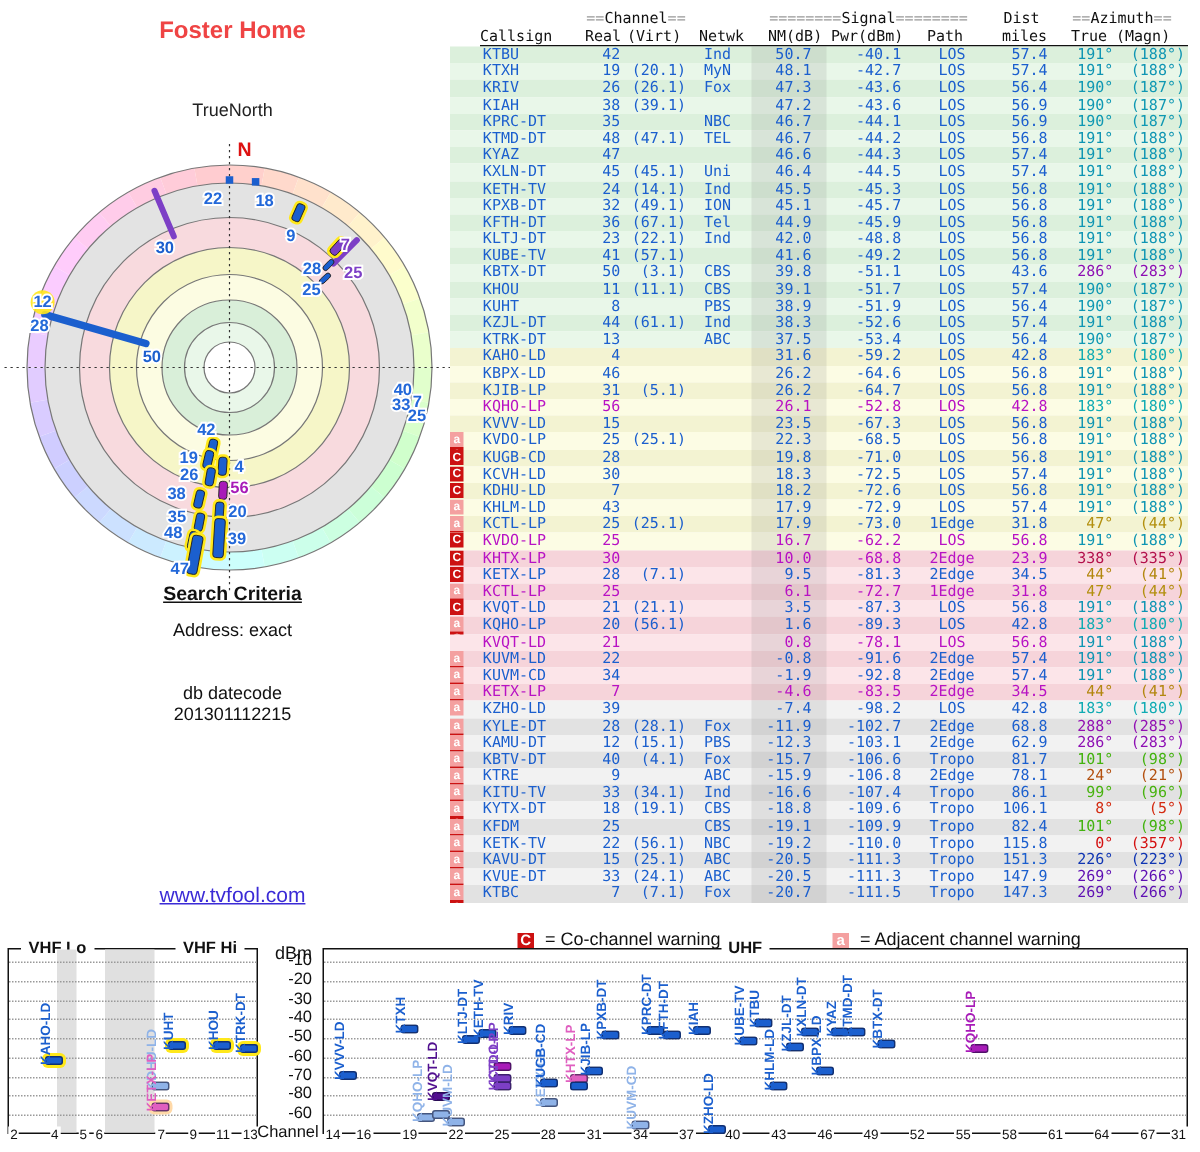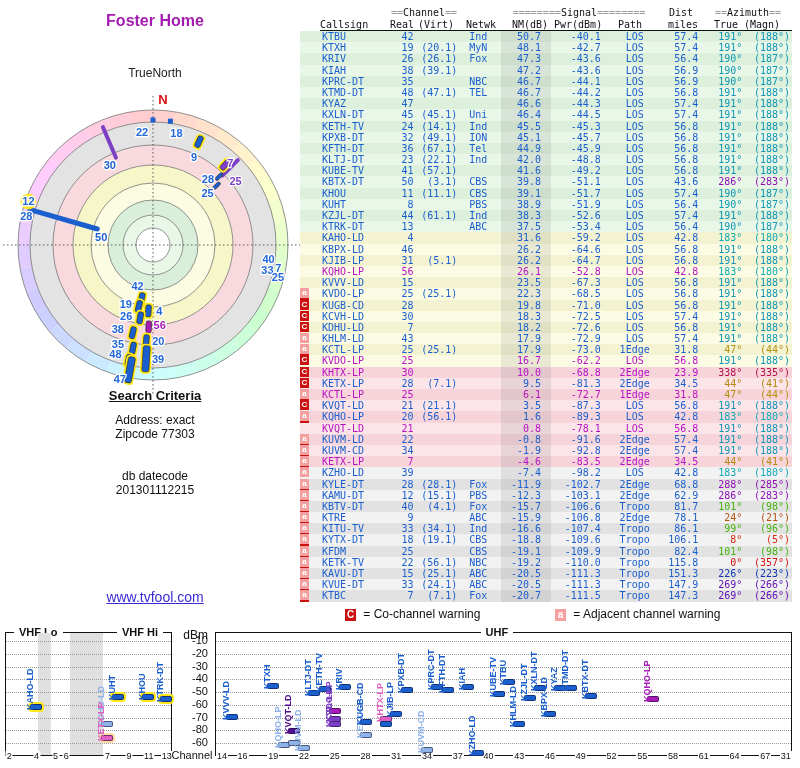--- a/index.html
+++ b/index.html
@@ -1,21 +1,21 @@
 <!DOCTYPE html>
 <html><head>
 <meta charset="utf-8">
 <style>
   html,body{margin:0;padding:0;background:#fff;}
   #page{position:relative;width:800px;height:768px;background:#fff;overflow:hidden;
         font-family:"Liberation Sans","DejaVu Sans",sans-serif;}
 
   
   #titles{position:absolute;left:0;top:8px;width:310px;text-align:center;}
-  .title-line{font-weight:bold;font-size:16px;color:#a21caf;line-height:26px;}
+  .title-line{font-weight:bold;font-size:16px;color:#ef4444;line-height:26px;}
   #truenorth{position:absolute;left:0;top:66px;width:310px;text-align:center;
              font-size:12px;color:#222;}
   #polar-svg{position:absolute;left:0;top:78px;}
 
   
   #criteria{position:absolute;left:0;top:388px;width:310px;text-align:center;color:#111;}
   #criteria .head{font-weight:bold;font-size:13px;text-decoration:underline;margin-bottom:10px;}
   #criteria .line{font-size:12px;line-height:14px;}
   #criteria .gap{height:28px;}
   #sitelink{position:absolute;left:0;top:588px;width:310px;text-align:center;}
@@ -45,21 +45,21 @@
   .c-azm{width:50px;text-align:right;padding-right:2px;box-sizing:border-box;}
   .bg-g-e{background:#dcf0dc;} .bg-g-o{background:#e9f7e9;}
   .bg-y-e{background:#f3f3d2;} .bg-y-o{background:#fcfce4;}
   .bg-p-e{background:#f6d4da;} .bg-p-o{background:#fce5e9;}
   .bg-gr-e{background:#e2e2e2;} .bg-gr-o{background:#f2f2f2;}
   .wbox{display:inline-block;width:9px;height:10px;line-height:10px;text-align:center;
         color:#fff;font-weight:bold;font-size:8px;font-family:"Liberation Sans",sans-serif;}
 
   
   #legend{position:absolute;left:335px;top:607px;width:460px;font-size:12px;color:#111;}
-  #legend .item{position:absolute;top:0;white-space:nowrap;}
+  #legend .item{position:absolute;top:12px;white-space:nowrap;}
   #legend .sym{display:inline-block;width:11px;height:12px;line-height:12px;text-align:center;
                color:#fff;font-weight:bold;font-size:10px;margin-right:4px;}
 
   
   #spectrum{position:absolute;left:0;top:628px;width:800px;height:140px;}
   .panel{position:absolute;top:4px;height:124px;border:1.5px solid #111;box-sizing:border-box;background:#fff;}
   #vhf-panel{left:5px;width:167px;}
   #uhf-panel{left:215px;width:577px;}
   .band-label{position:absolute;top:-7px;background:#fff;font-weight:bold;font-size:11px;
               color:#111;padding:0 5px;}
@@ -201,21 +201,20 @@
       <rect x="125.71642048350444" y="276.4214168865891" width="5.5" height="12" rx="2" fill="#1b5fce" stroke="#222" stroke-width="0.6" transform="rotate(192 128.46642048350444 282.4214168865891)"></rect>
       <text x="115.46642048350444" y="280.4214168865891" fill="#2368d9" font-size="11" font-weight="bold" text-anchor="middle" stroke="#fff" stroke-width="2.5" paint-order="stroke">48</text>
       <rect x="124.35608826249734" y="276.8733732606222" width="11" height="30" rx="4" fill="#ffe81a" transform="rotate(190.5 129.85608826249734 291.8733732606222)"></rect>
       <rect x="126.35608826249734" y="278.8733732606222" width="7" height="26" rx="2" fill="#1b5fce" stroke="#222" stroke-width="0.6" transform="rotate(190.5 129.85608826249734 291.8733732606222)"></rect>
       <text x="119.85608826249734" y="304.8733732606222" fill="#2368d9" font-size="11" font-weight="bold" text-anchor="middle" stroke="#fff" stroke-width="2.5" paint-order="stroke">47</text>
     </svg>
 
   <div id="criteria">
     <div class="head">Search Criteria</div>
     <div class="line">Address: exact</div>
-    <div class="line">Zipcode 77303</div>
     <div class="gap"></div>
     <div class="line">db datecode</div>
     <div class="line">201301112215</div>
   </div>
   <div id="sitelink">
     <a href="#">www.tvfool.com</a>
   </div>
 
   <div id="tbl">
     <div id="thead">

